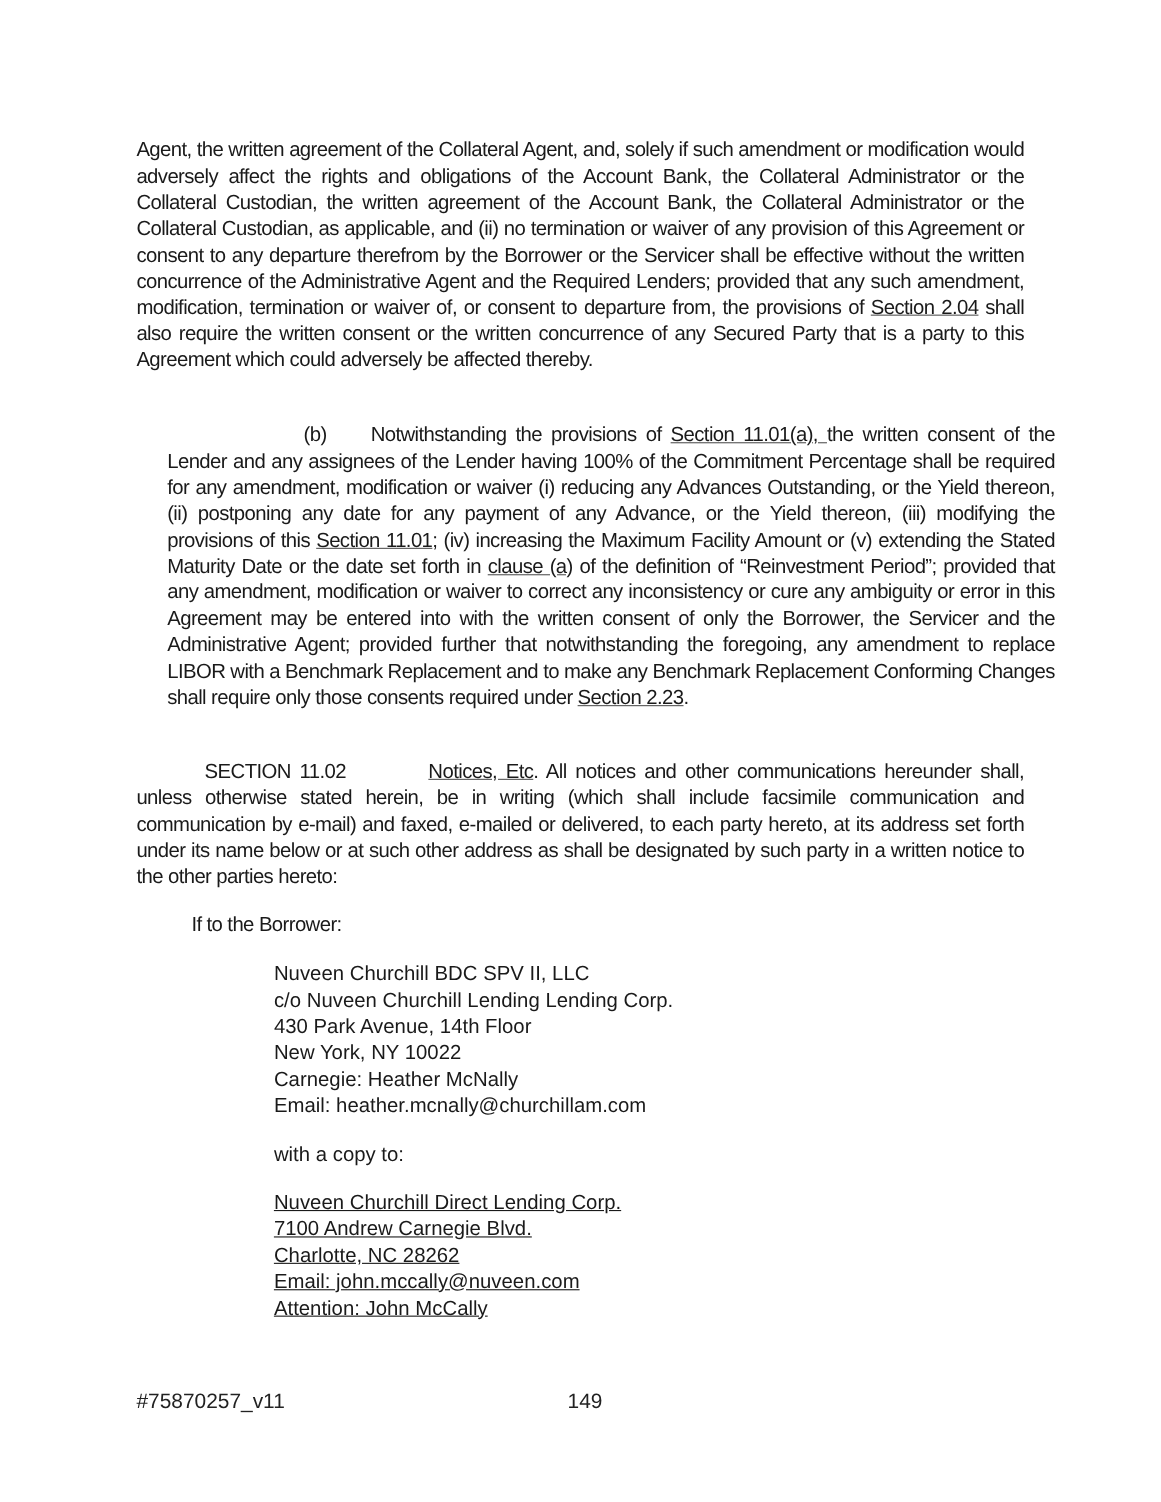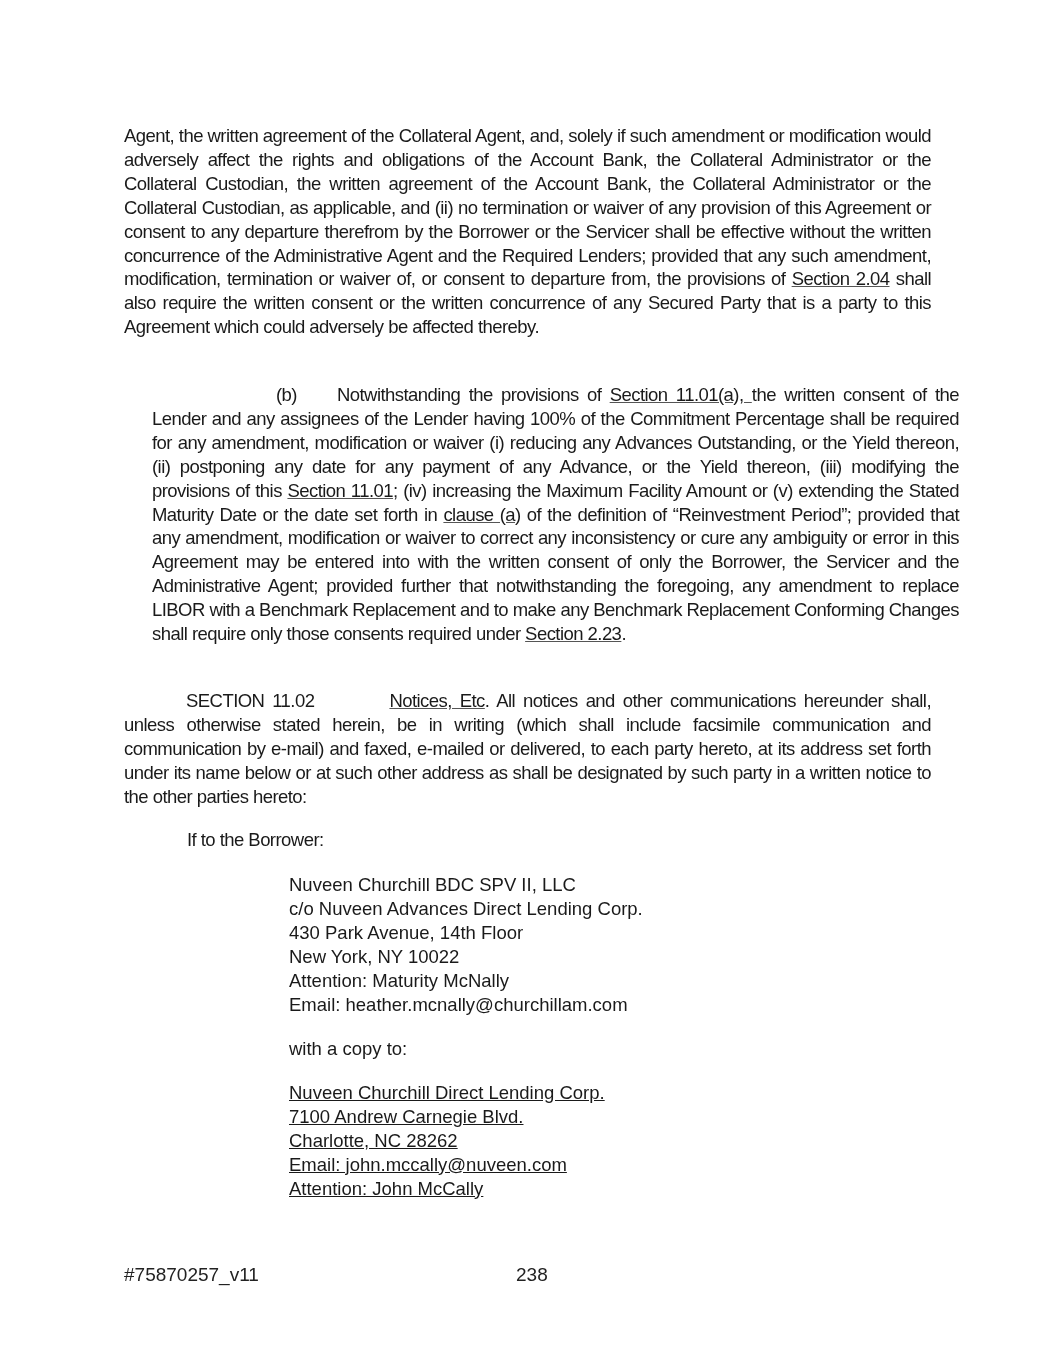--- a/index.html
+++ b/index.html
@@ -17,21 +17,21 @@
   .u { text-decoration: underline; text-decoration-color: #555; }
   .indent-b { display: inline-block; width: 124px; }
   .tab-b { display: inline-block; width: 40px; }
   .sec-indent { display: inline-block; width: 62px; }
   .sec-tab { display: inline-block; width: 75px; }
   .address {
     position: absolute; left: 249px;
     font-family: "Liberation Sans", sans-serif;
     font-size: 18.5px; line-height: 23.9px;
   }
-  .address div { white-space: nowrap; margin-left: 40px; }
+  .address div { white-space: nowrap; }
   .footer {
     position: absolute; top: 1264px;
     font-family: "Liberation Sans", sans-serif;
     font-size: 19px; color: #222;
   }
 </style>
 </head>
 <body>
 
 <div class="page">
@@ -41,41 +41,41 @@
   </div>
 
   <div class="body-text" style="top:383px;margin-left:28px;">
     <p><span class="indent-b"></span><span>(b)</span><span class="tab-b"></span><span>Notwithstanding the provisions of </span><span class="u">Section 11.01(a), </span><span>the written consent of the Lender and any assignees of the Lender having 100% of the Commitment Percentage shall be required for any amendment, modification or waiver (i) reducing any Advances Outstanding, or the Yield thereon, (ii) postponing any date for any payment of any Advance, or the Yield thereon, (iii) modifying the provisions of this </span><span class="u">Section 11.01</span><span>; (iv) increasing the Maximum Facility Amount or (v) extending the Stated Maturity Date or the date set forth in </span><span class="u">clause (a)</span><span> of the definition of “Reinvestment Period”; provided that any amendment, modification or waiver to correct any inconsistency or cure any ambiguity or error in this Agreement may be entered into with the written consent of only the Borrower, the Servicer and the Administrative Agent; provided further that notwithstanding the foregoing, any amendment to replace LIBOR with a Benchmark Replacement and to make any Benchmark Replacement Conforming Changes shall require only those consents required under </span><span class="u">Section 2.23</span><span>.</span></p>
   </div>
 
   <div class="body-text" style="top:689px;">
     <p><span class="sec-indent"></span><span>SECTION 11.02</span><span class="sec-tab"></span><span class="u">Notices, Etc</span><span>.  All notices and other communications hereunder shall, unless otherwise stated herein, be in writing (which shall include facsimile communication and communication by e-mail) and faxed, e-mailed or delivered, to each party hereto, at its address set forth under its name below or at such other address as shall be designated by such party in a written notice to the other parties hereto:</span></p>
   </div>
 
-  <div class="body-text" style="top:828px; left:187px; width:400px;">
+  <div class="body-text" style="top:828px; left:174px; width:400px;">
     <p>If to the Borrower:</p>
   </div>
 
   <div class="address" style="top:873px;">
     <div>Nuveen Churchill BDC SPV II, LLC</div>
-    <div>c/o Nuveen Advances Direct Lending Corp.</div>
+    <div>c/o Nuveen Churchill Lending Lending Corp.</div>
     <div>430 Park Avenue, 14th Floor</div>
     <div>New York, NY 10022</div>
-    <div>Attention: Maturity McNally</div>
+    <div>Carnegie: Heather McNally</div>
     <div>Email: heather.mcnally@churchillam.com</div>
   </div>
 
   <div class="address" style="top:1037px;">
     <div>with a copy to:</div>
   </div>
 
   <div class="address" style="top:1081px;text-decoration:underline;">
     <div>Nuveen Churchill Direct Lending Corp.</div>
     <div>7100 Andrew Carnegie Blvd.</div>
     <div>Charlotte, NC 28262</div>
     <div>Email: john.mccally@nuveen.com</div>
     <div>Attention: John McCally</div>
   </div>
 
   <div class="footer" style="left:124px;">#75870257_v11</div>
-  <div class="footer" style="left:516px;">238</div>
+  <div class="footer" style="left:516px;">149</div>
 
 </div>
 
 </body></html>

